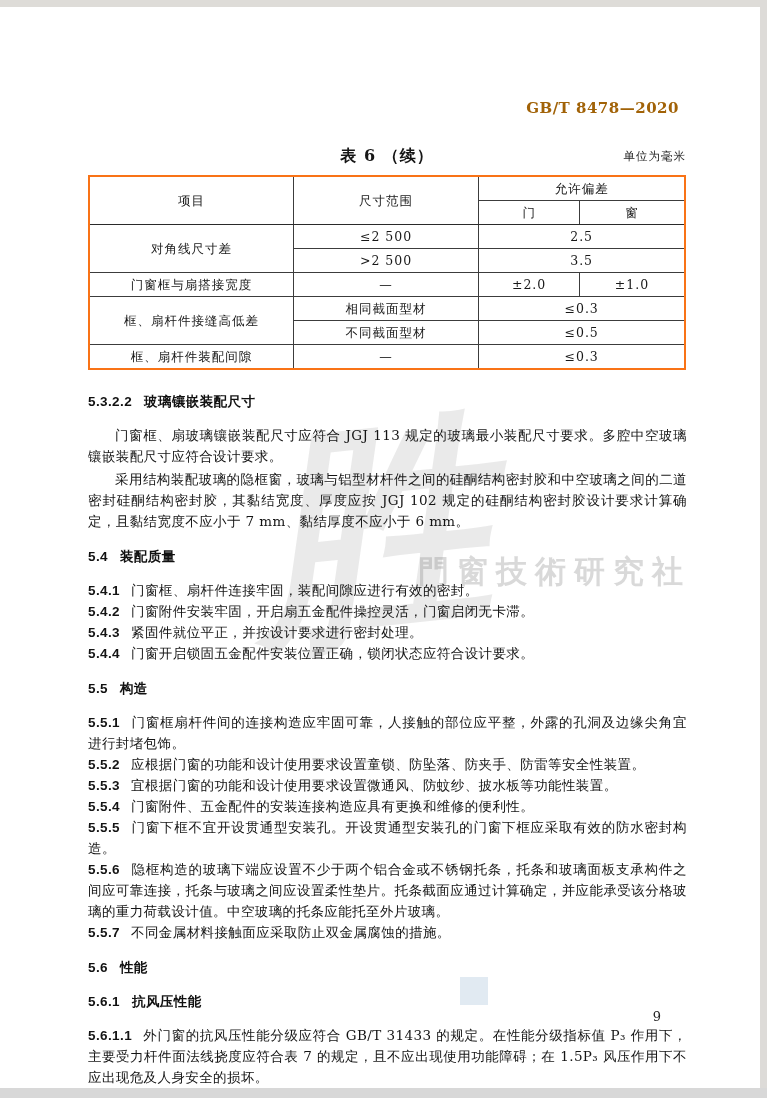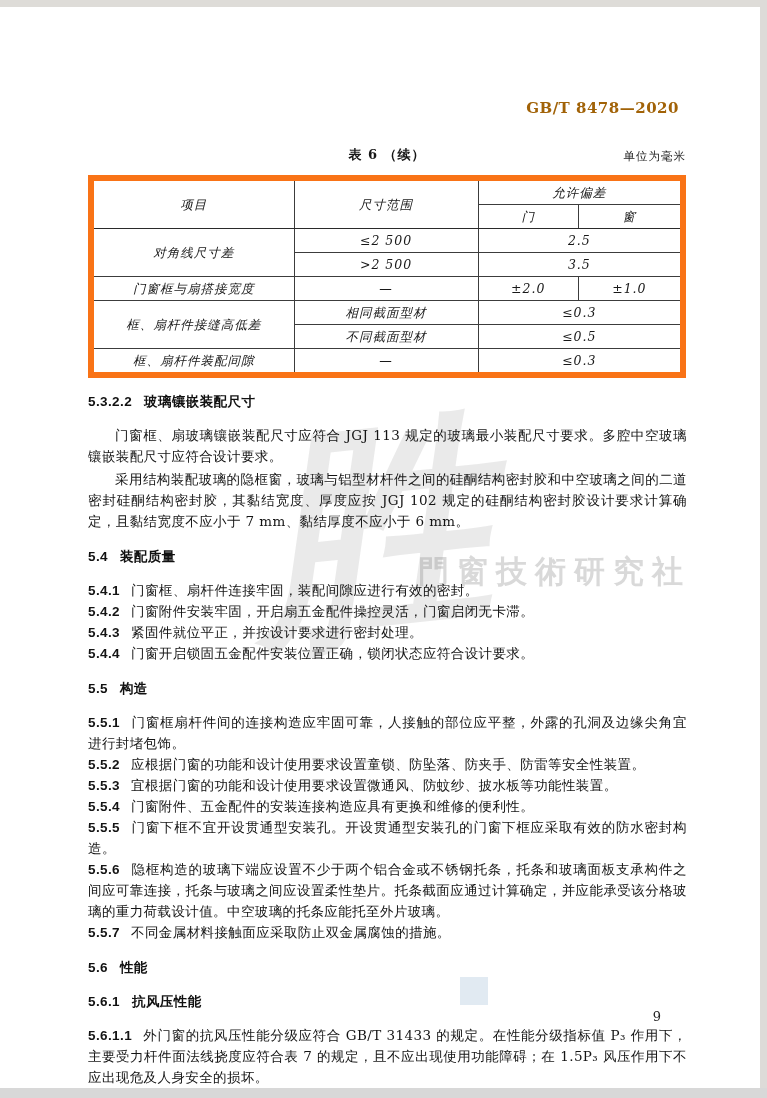--- a/index.html
+++ b/index.html
@@ -14,38 +14,38 @@
     background:#ffffff;
   }
   
   .doc-code{
     position:absolute;top:92px;right:81px;
     font-size:15px;font-weight:bold;letter-spacing:0.5px;color:#a16207;
   }
   .caption-row{position:absolute;top:139px;left:88px;width:598px;height:18px;}
   .table-caption{
     position:absolute;left:0;width:100%;text-align:center;
-    font-size:13px;font-weight:bold;color:#161616;letter-spacing:1px;
+    font-size:16px;font-weight:bold;color:#161616;letter-spacing:1px;
   }
   .unit-note{
     position:absolute;right:0;top:3px;font-size:11.5px;color:#222;letter-spacing:1px;
   }
   
   table.spec{
     position:absolute;left:88px;top:168px;width:598px;
     border-collapse:collapse;table-layout:fixed;
     font-size:12.5px;color:#181818;
   }
   table.spec td,table.spec th{
     border:1px solid #3c3c3c;text-align:center;vertical-align:middle;
     font-weight:normal;padding:0 4px;height:23px;line-height:1.25;
     letter-spacing:1px;
   }
   table.spec tr.hdr th{height:23px;}
-  table.spec{border:6px solid #f97316;font-style:italic;}
+  table.spec{border:2px solid #f97316;}
   table.spec .thick-bottom{border-bottom:1.5px solid #2a2a2a;}
   
   .content{
     position:absolute;left:88px;top:376px;width:599px;
     font-size:13.5px;line-height:21px;color:#141414;
     letter-spacing:0.4px;z-index:2;
   }
   .hsec{
     font-family:"Liberation Sans","DejaVu Sans",sans-serif;
     font-weight:bold;font-size:13.5px;color:#111;

